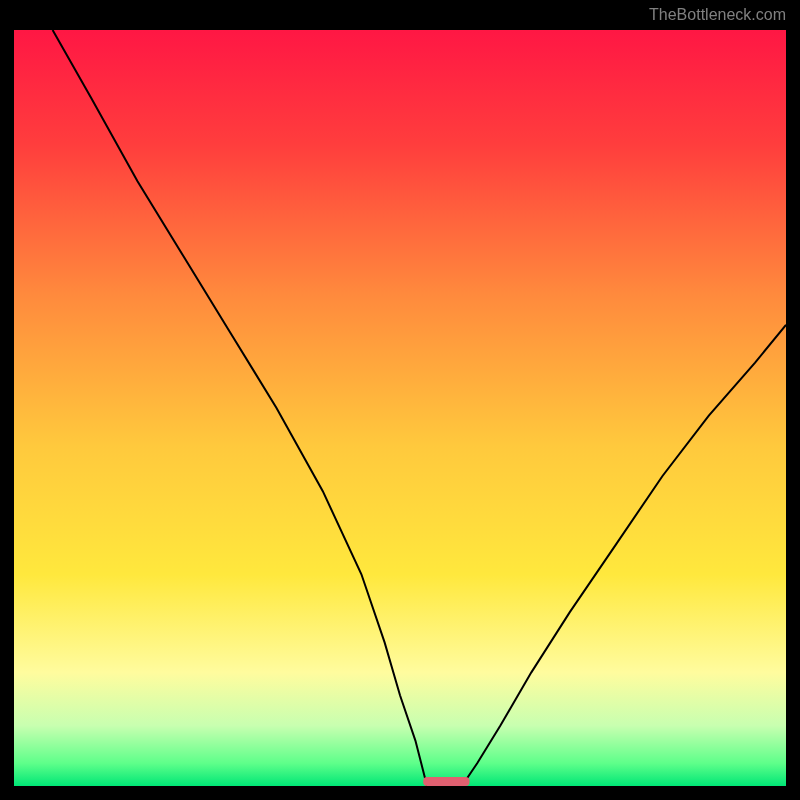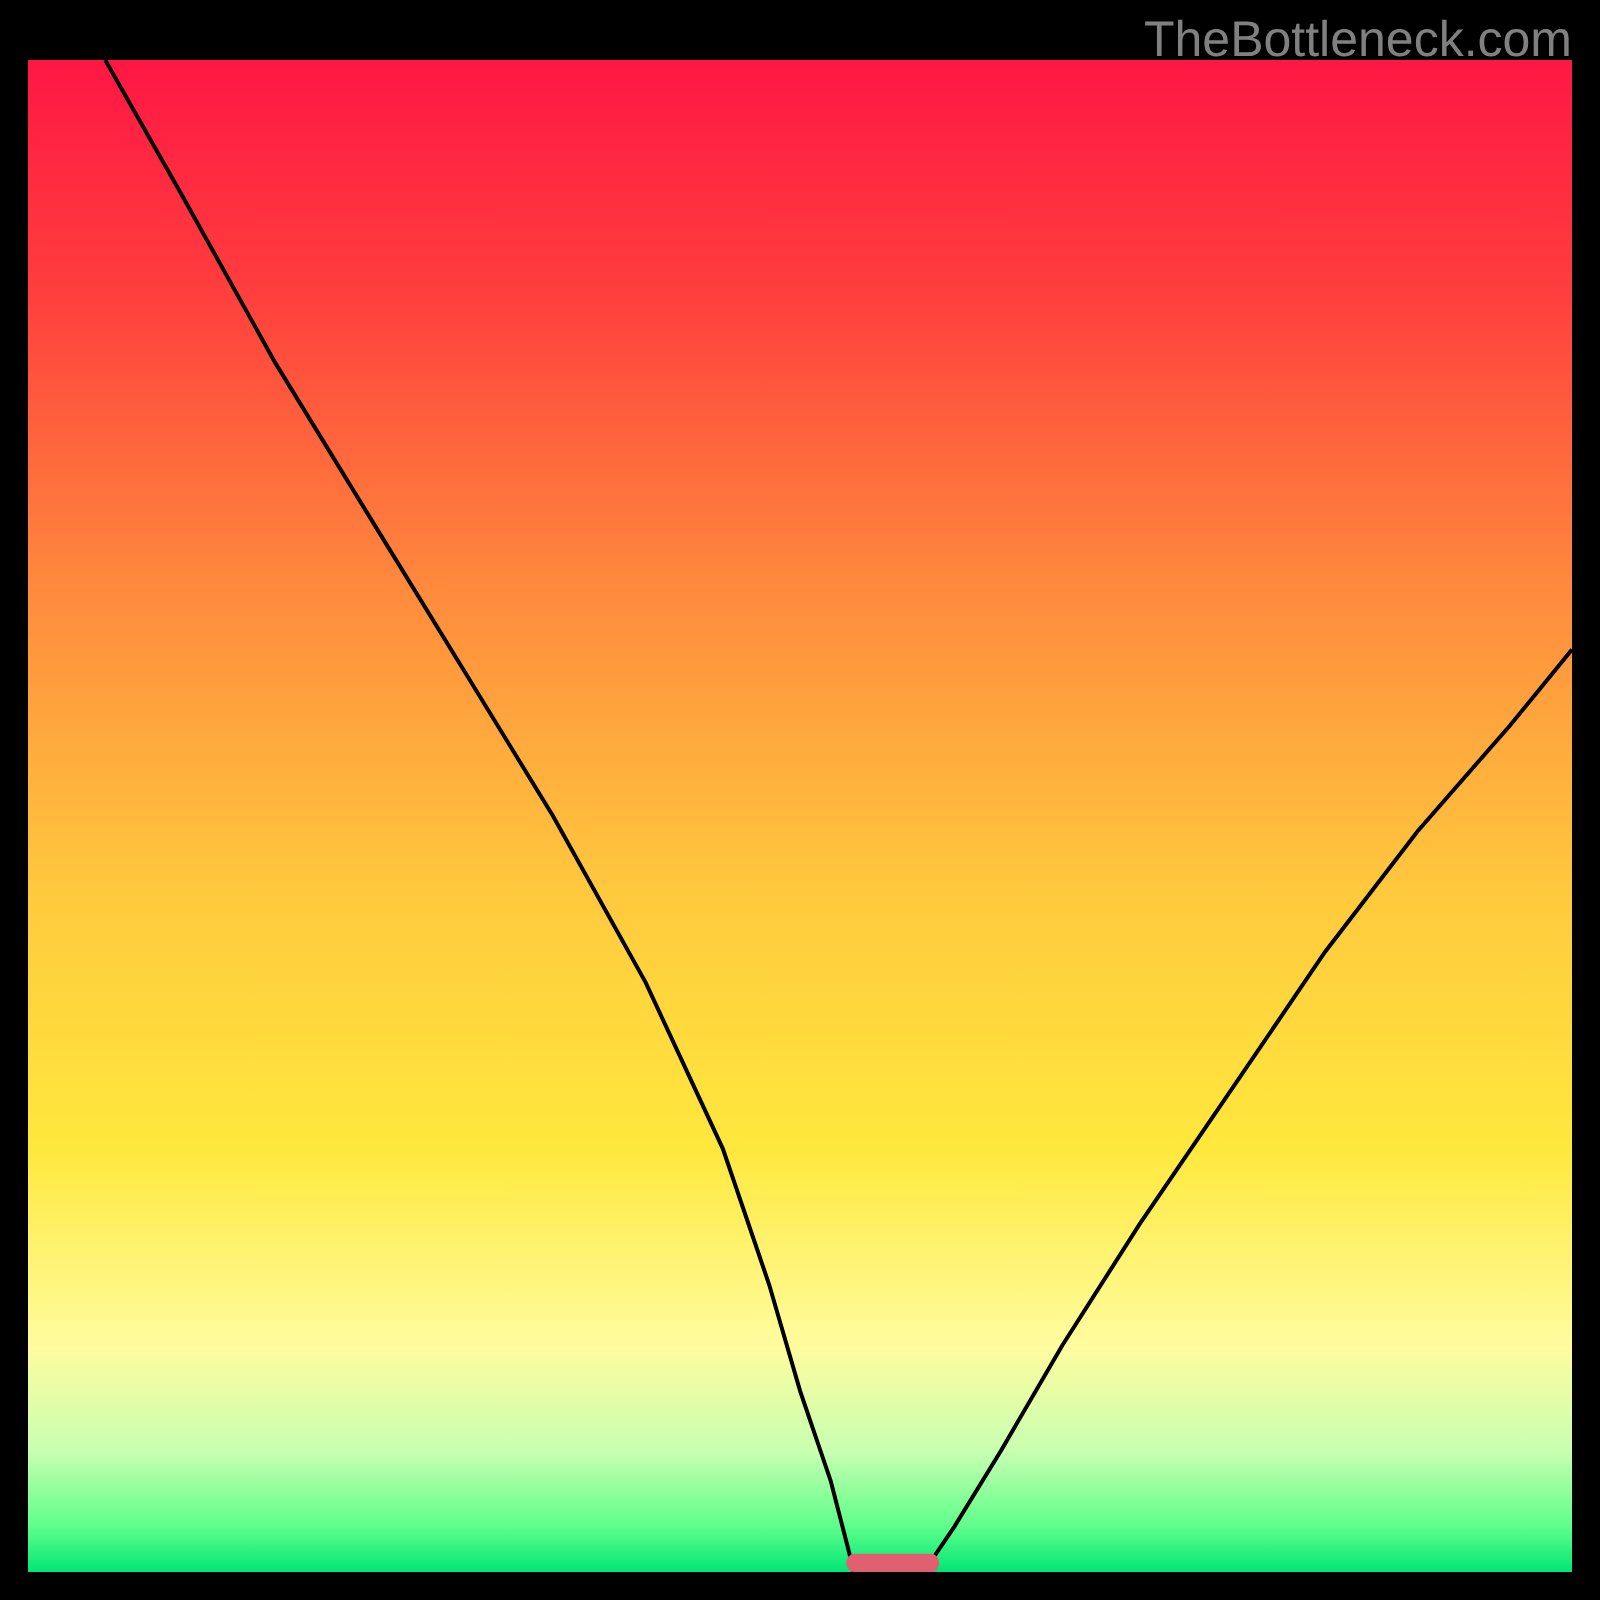--- a/index.html
+++ b/index.html
@@ -9,21 +9,21 @@
     height: 800px;
     background: #000;
     font-family: Arial, sans-serif;
     position: relative;
   }
   .watermark {
     position: absolute;
     top: 6px;
     right: 14px;
     color: #808080;
-    font-size: 25px;
+    font-size: 16px;
     font-weight: 400;
     z-index: 10;
   }
   .plot-area {
     position: absolute;
     left: 14px;
     top: 30px;
     width: 772px;
     height: 756px;
   }

